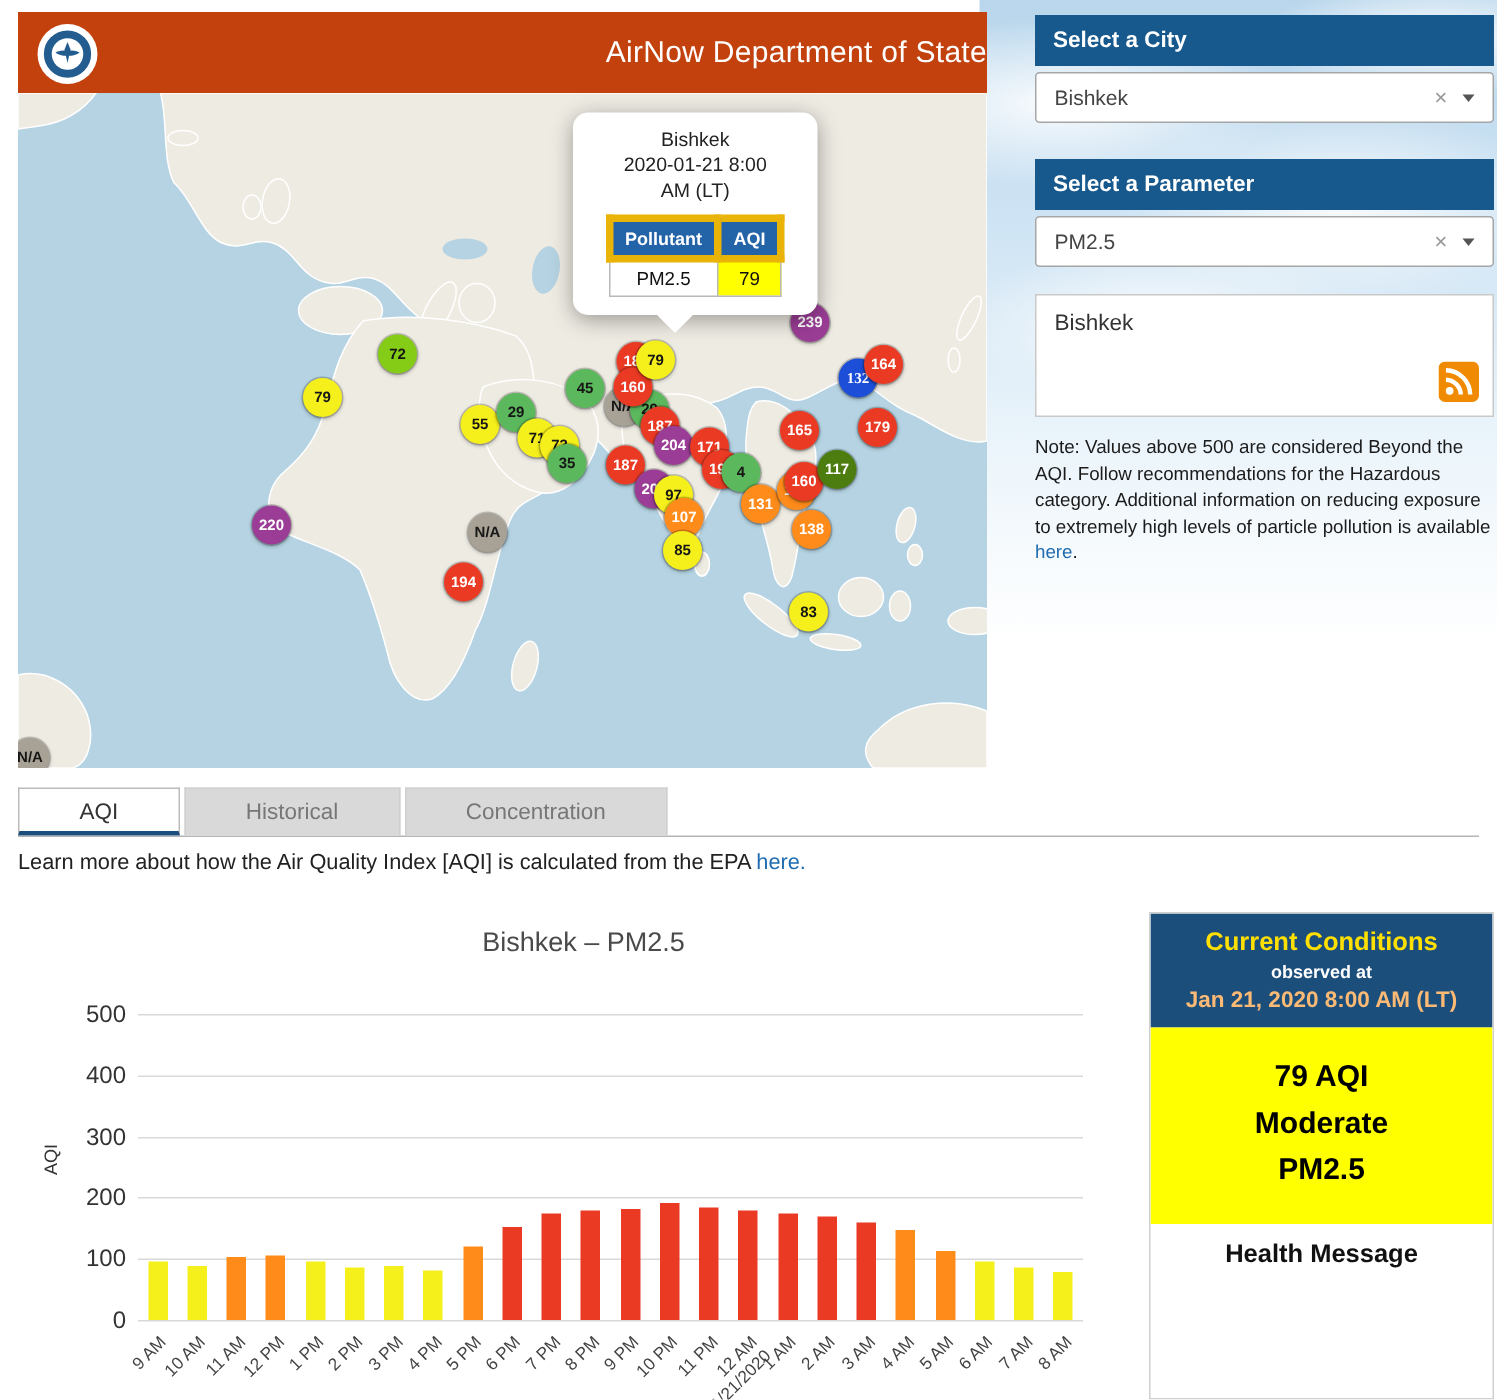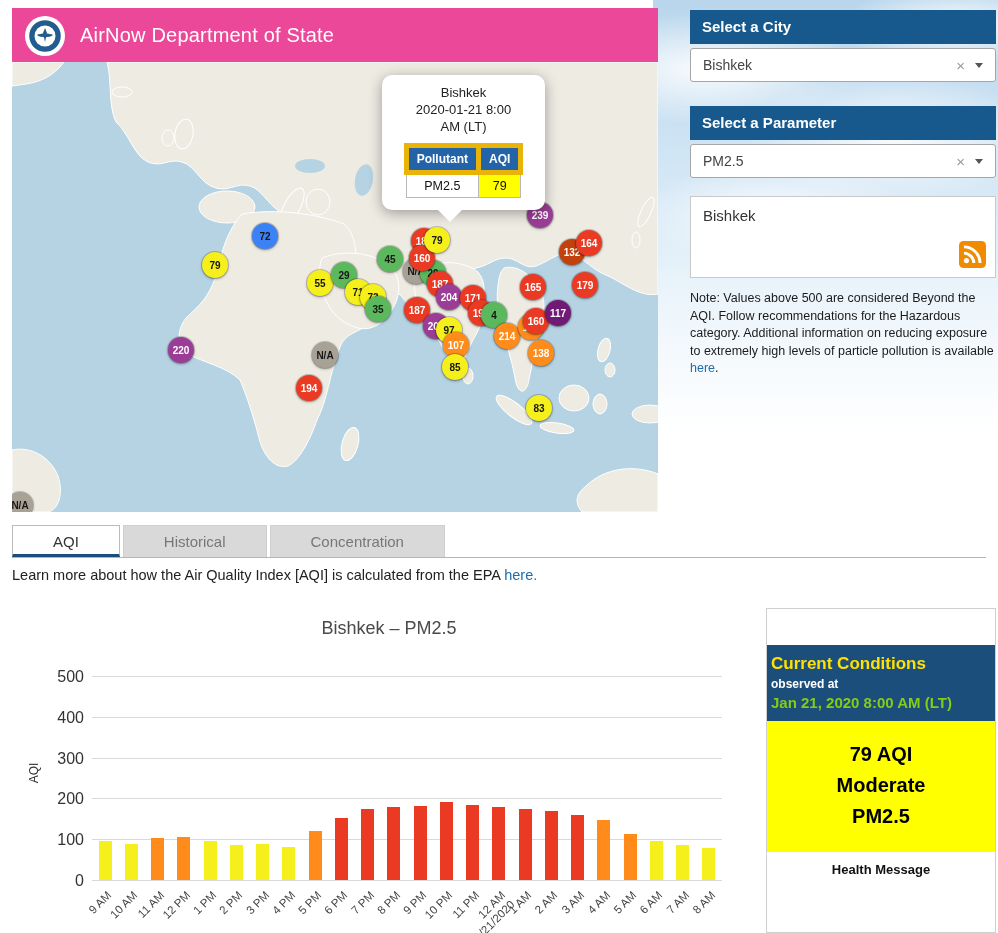--- a/index.html
+++ b/index.html
@@ -11,21 +11,21 @@
     background:
       radial-gradient(ellipse 170px 55px at 88% 6%, rgba(255,255,255,.95), rgba(255,255,255,0) 70%),
       radial-gradient(ellipse 220px 80px at 15% 16%, rgba(255,255,255,.9), rgba(255,255,255,0) 70%),
       radial-gradient(ellipse 210px 90px at 70% 32%, rgba(255,255,255,.85), rgba(255,255,255,0) 72%),
       radial-gradient(ellipse 180px 70px at 35% 50%, rgba(255,255,255,.8), rgba(255,255,255,0) 75%),
       linear-gradient(180deg, #b9d6ec 0%, #cfe4f4 35%, #ecf5fb 70%, #ffffff 100%);
   }
 
   
   .app-header { position:absolute; left:12px; top:8px; width:646px; height:55px;
-    background:#ec4899; display:flex; align-items:center; padding-left:12px; }
+    background:#c2410c; display:flex; align-items:center; padding-left:12px;justify-content:space-between; }
   .seal { width:42px; height:42px; margin-right:14px; flex:0 0 auto; }
   .app-title { color:#fff; font-size:20px; letter-spacing:.2px; }
 
   
   .map { position:absolute; left:12px; top:62px; width:646px; height:450px; background:#b5d3e2; overflow:hidden; }
   .map svg.geo { position:absolute; left:0; top:0; width:100%; height:100%; }
   .marker { position:absolute; width:26px; height:26px; border-radius:50%;
     display:flex; align-items:center; justify-content:center;
     font-size:10px; font-weight:bold;
     box-shadow:0 0 0 1px rgba(0,0,0,.18), 0 1px 3px rgba(0,0,0,.35); }
@@ -79,27 +79,27 @@
     font-size:12px; color:#333; transform:rotate(-90deg); }
   .gridline { position:absolute; height:1px; background:#d9d9d9; }
   .ytick { position:absolute; width:44px; text-align:right; font-size:16px; color:#333; }
   .bar { position:absolute; }
   .xlabel { position:absolute; width:110px; text-align:right; font-size:11.5px; color:#444;
     white-space:pre; transform-origin:100% 0; transform:rotate(-45deg); line-height:1.15; }
 
   
   .cc { position:absolute; left:766px; top:608px; width:230px; height:325px;
     border:1px solid #cfcfcf; background:#fff; overflow:hidden; }
-  .cc-head { background:#1c4e7c; padding:9px 4px 10px;margin-top:36px; }
+  .cc-head { background:#1c4e7c; text-align:center; padding:9px 4px 10px; }
   .cc-title { color:#ffe000; font-size:17px; font-weight:bold; }
   .cc-obs { color:#fff; font-size:12px; font-weight:bold; margin-top:3px; }
-  .cc-date { color:#84cc16; font-size:15px; font-weight:bold; margin-top:3px; }
+  .cc-date { color:#fdba74; font-size:15px; font-weight:bold; margin-top:3px; }
   .cc-aqi { text-align:center; padding:18px 4px 20px; }
   .cc-aqi div { font-size:20px; font-weight:bold; color:#000; line-height:1.55; }
-  .cc-health-title { text-align:center; font-size:13px; font-weight:bold; color:#111; margin:10px 0 6px; }
+  .cc-health-title { text-align:center; font-size:17px; font-weight:bold; color:#111; margin:10px 0 6px; }
   .cc-health-text { font-size:12.5px; color:#111; line-height:1.4; padding:0 11px; }
 </style>
 </head>
 <body>
 
 <div class="page">
 
   <div class="sky"></div>
 
   <div class="app-header">
@@ -145,21 +145,21 @@
         <path d="M574,424 C592,406 622,402 646,412 L646,450 L570,450 C562,440 564,432 574,424 Z"></path>
         <path d="M0,388 C18,384 38,394 46,414 C52,432 46,448 36,450 L0,450 Z"></path>
       </g>
       <g fill="#b5d3e2" stroke="none">
         <ellipse cx="352" cy="118" rx="9" ry="16" transform="rotate(10 352 118)"></ellipse>
         <ellipse cx="298" cy="104" rx="15" ry="7"></ellipse>
       </g>
     </svg>
 
     <div id="markers">
-        <div class="marker" style="left: 240px; top: 161px; background: #3b82f6; color: rgb(22, 22, 22);">72</div>
+        <div class="marker" style="left: 240px; top: 161px; background: #84cc16; color: rgb(22, 22, 22);">72</div>
         <div class="marker" style="left: 190px; top: 190px; background: rgb(245, 239, 28); color: rgb(22, 22, 22);">79</div>
         <div class="marker" style="left: 156px; top: 275px; background: rgb(155, 61, 150); color: rgb(255, 255, 255);">220</div>
         <div class="marker" style="left: 300px; top: 280px; background: rgb(168, 162, 150); color: rgb(22, 22, 22);">N/A</div>
         <div class="marker" style="left: 284px; top: 313px; background: rgb(234, 58, 36); color: rgb(255, 255, 255);">194</div>
         <div class="marker" style="left: 295px; top: 208px; background: rgb(245, 239, 28); color: rgb(22, 22, 22);">55</div>
         <div class="marker" style="left: 319px; top: 200px; background: rgb(92, 184, 92); color: rgb(22, 22, 22);">29</div>
         <div class="marker" style="left: 333px; top: 217px; background: rgb(245, 239, 28); color: rgb(22, 22, 22);">71</div>
         <div class="marker" style="left: 348px; top: 222px; background: rgb(245, 239, 28); color: rgb(22, 22, 22);">73</div>
         <div class="marker" style="left: 353px; top: 234px; background: rgb(92, 184, 92); color: rgb(22, 22, 22);">35</div>
         <div class="marker" style="left: 365px; top: 184px; background: rgb(92, 184, 92); color: rgb(22, 22, 22);">45</div>
@@ -170,29 +170,29 @@
         <div class="marker" style="left: 415px; top: 209px; background: rgb(234, 58, 36); color: rgb(255, 255, 255);">187</div>
         <div class="marker" style="left: 424px; top: 222px; background: rgb(155, 61, 150); color: rgb(255, 255, 255);">204</div>
         <div class="marker" style="left: 392px; top: 235px; background: rgb(234, 58, 36); color: rgb(255, 255, 255);">187</div>
         <div class="marker" style="left: 411px; top: 251px; background: rgb(155, 61, 150); color: rgb(255, 255, 255);">205</div>
         <div class="marker" style="left: 424px; top: 255px; background: rgb(245, 239, 28); color: rgb(22, 22, 22);">97</div>
         <div class="marker" style="left: 431px; top: 270px; background: rgb(255, 139, 26); color: rgb(255, 255, 255);">107</div>
         <div class="marker" style="left: 430px; top: 292px; background: rgb(245, 239, 28); color: rgb(22, 22, 22);">85</div>
         <div class="marker" style="left: 448px; top: 223px; background: rgb(234, 58, 36); color: rgb(255, 255, 255);">171</div>
         <div class="marker" style="left: 456px; top: 238px; background: rgb(234, 58, 36); color: rgb(255, 255, 255);">198</div>
         <div class="marker" style="left: 469px; top: 240px; background: rgb(92, 184, 92); color: rgb(22, 22, 22);">4</div>
-        <div class="marker" style="left: 482px; top: 261px; background: rgb(255, 139, 26); color: rgb(255, 255, 255);">214</div>
+        <div class="marker" style="left: 482px; top: 261px; background: rgb(255, 139, 26); color: rgb(255, 255, 255);">131</div>
         <div class="marker" style="left: 506px; top: 252px; background: rgb(255, 139, 26); color: rgb(255, 255, 255);">122</div>
         <div class="marker" style="left: 511px; top: 246px; background: rgb(234, 58, 36); color: rgb(255, 255, 255);">160</div>
         <div class="marker" style="left: 508px; top: 212px; background: rgb(234, 58, 36); color: rgb(255, 255, 255);">165</div>
         <div class="marker" style="left: 515px; top: 140px; background: rgb(155, 61, 150); color: rgb(255, 255, 255);">239</div>
-        <div class="marker" style="left: 547px; top: 177px; background: #c2410c; color: rgb(255, 255, 255);">132</div>
+        <div class="marker" style="left: 547px; top: 177px; background: #1d4ed8; color: rgb(255, 255, 255); font-family: Liberation Serif, serif;">132</div>
         <div class="marker" style="left: 564px; top: 168px; background: rgb(234, 58, 36); color: rgb(255, 255, 255);">164</div>
         <div class="marker" style="left: 560px; top: 210px; background: rgb(234, 58, 36); color: rgb(255, 255, 255);">179</div>
-        <div class="marker" style="left: 533px; top: 238px; background: #701a75; color: rgb(255, 255, 255);">117</div>
+        <div class="marker" style="left: 533px; top: 238px; background: #4d7c0f; color: rgb(255, 255, 255);">117</div>
         <div class="marker" style="left: 516px; top: 278px; background: rgb(255, 139, 26); color: rgb(255, 255, 255);">138</div>
         <div class="marker" style="left: 514px; top: 333px; background: rgb(245, 239, 28); color: rgb(22, 22, 22);">83</div>
         <div class="marker" style="left: -5px; top: 430px; background: rgb(168, 162, 150); color: rgb(22, 22, 22);">N/A</div>
         <div class="marker" style="left: 412px; top: 165px; background: rgb(245, 239, 28); color: rgb(22, 22, 22);">79</div>
       </div>
 
     <div class="popup">
       <div class="popup-city">Bishkek</div>
       <div class="popup-dt">2020-01-21 8:00</div>
       <div class="popup-dt">AM (LT)</div>

